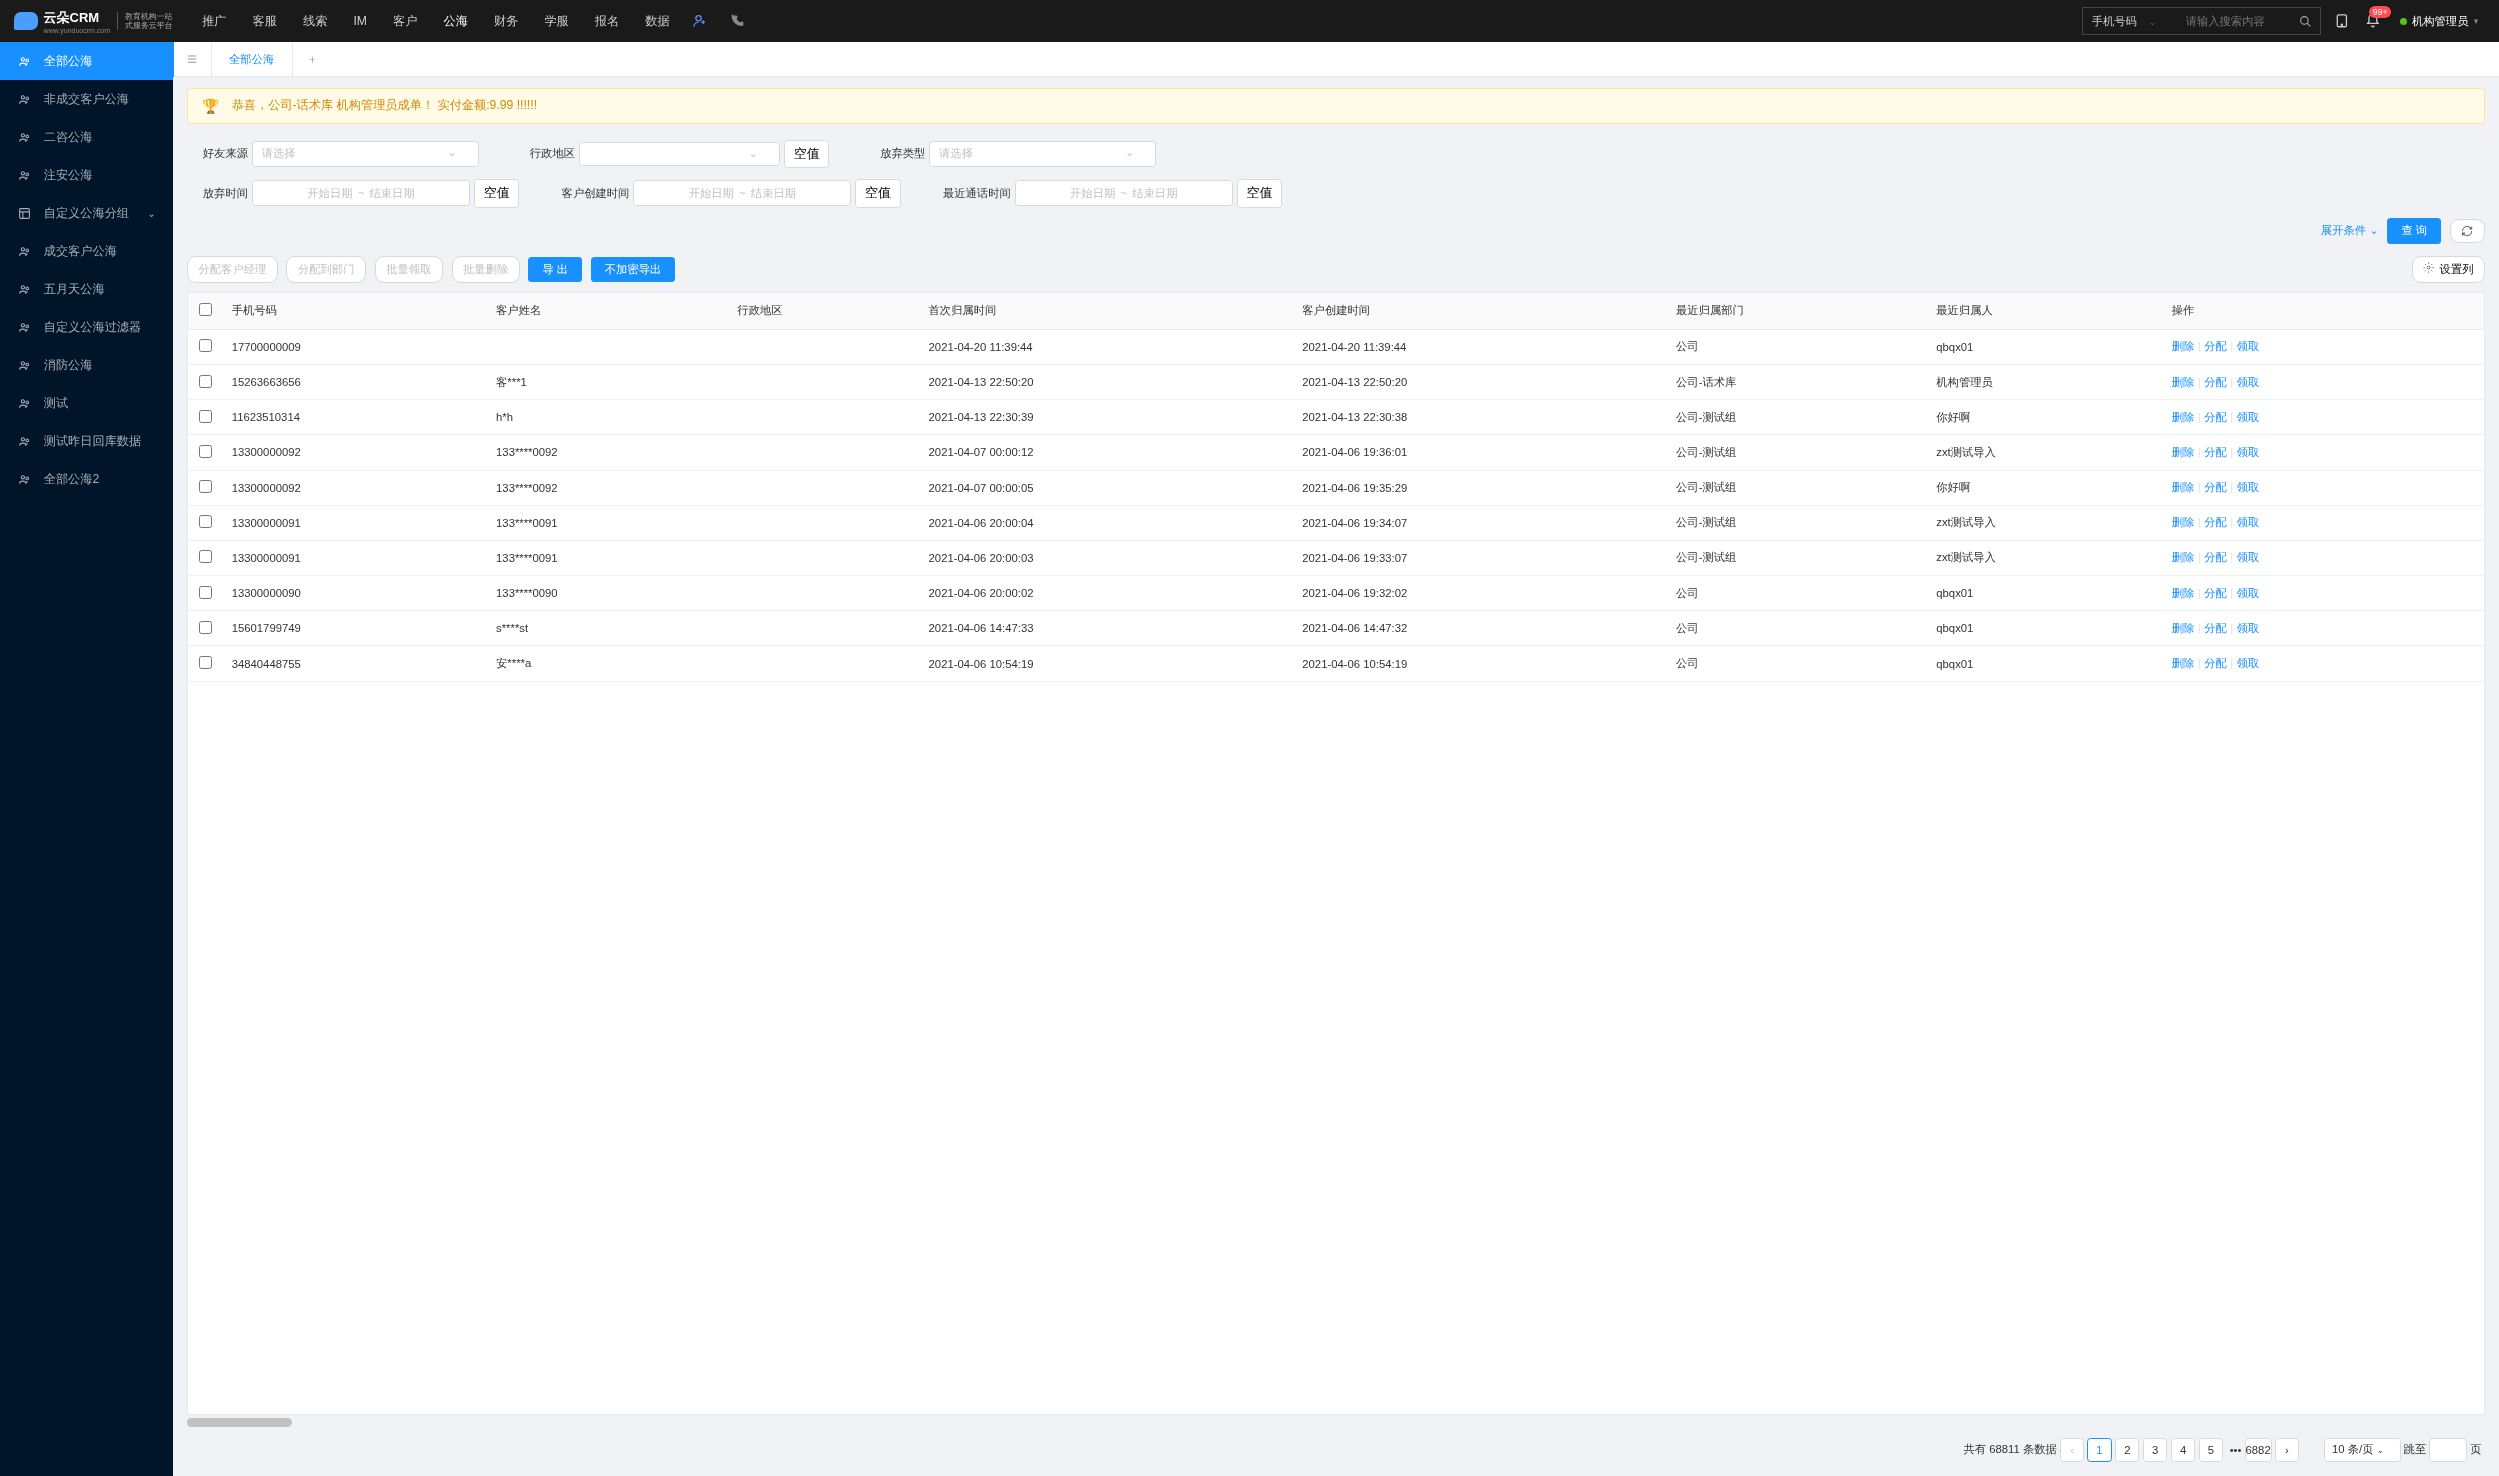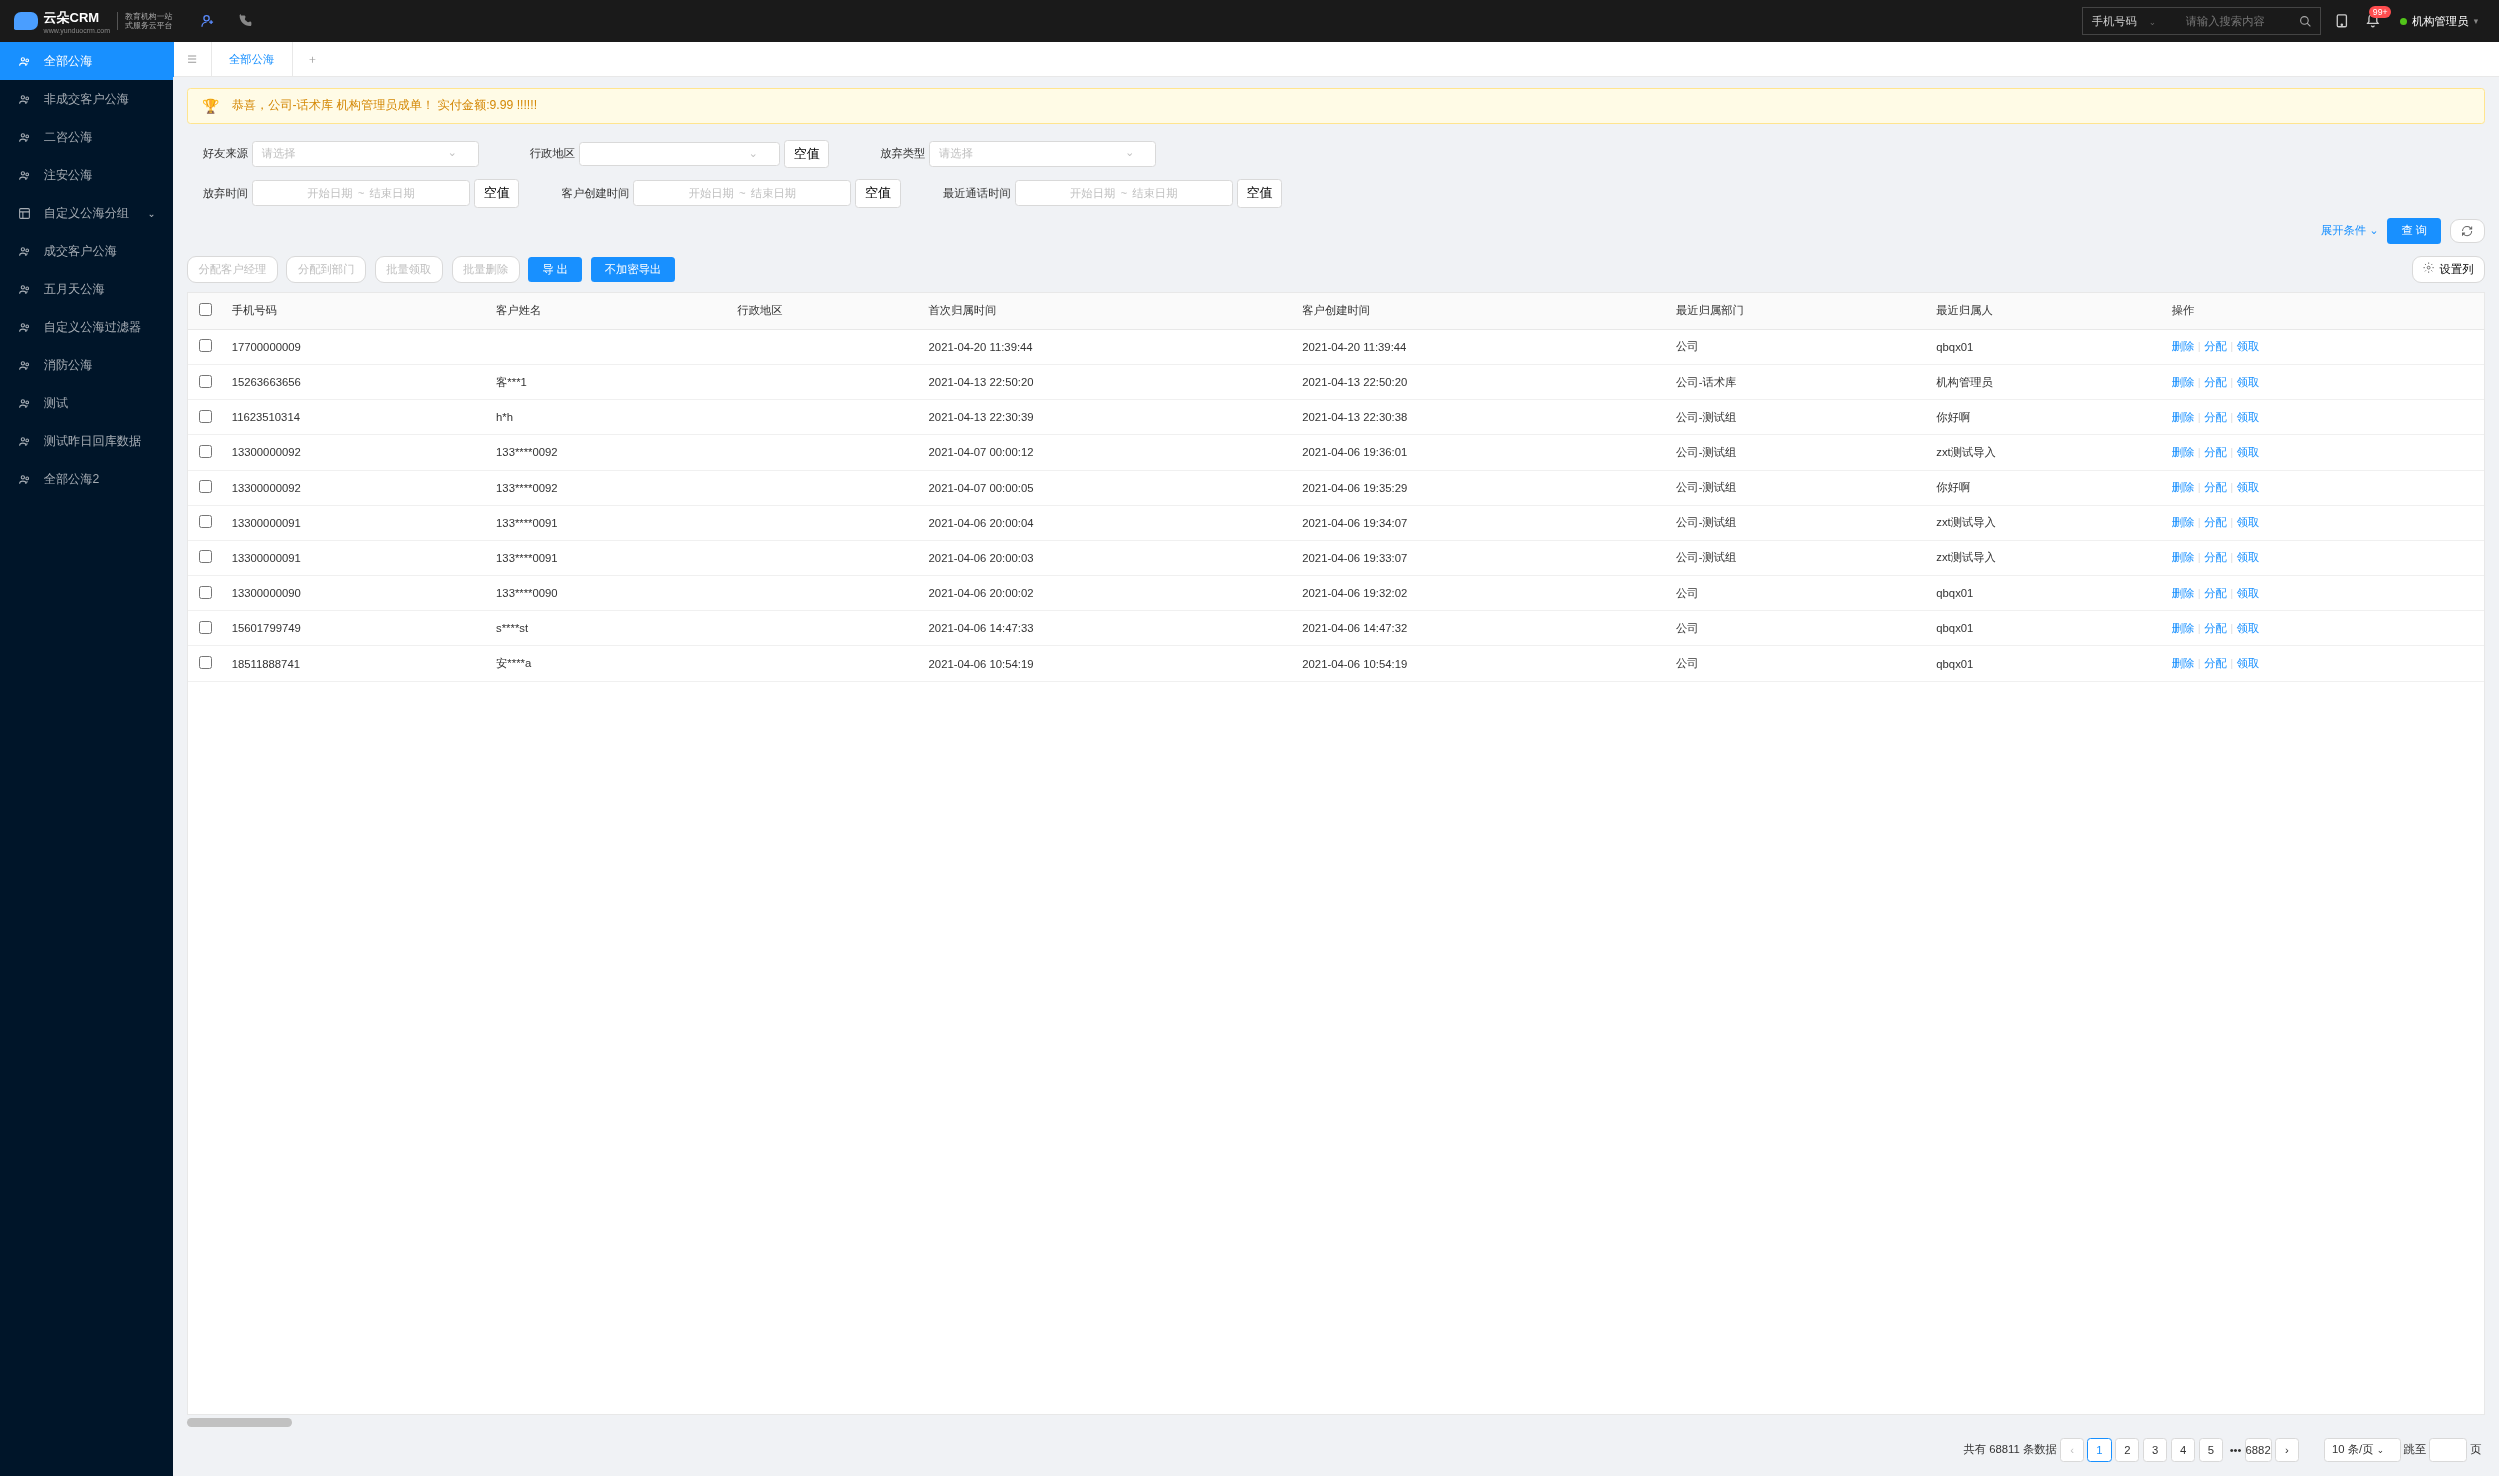--- a/index.html
+++ b/index.html
@@ -96,20 +96,32 @@
       <div class="logo-icon"></div>
       <div>
         <div class="logo-text">云朵CRM</div>
         <div style="font-size:7px;color:#888">www.yunduocrm.com</div>
       </div>
       <div class="logo-sub">
         <div>教育机构一站</div>
         <div>式服务云平台</div>
       </div>
     </div>
+    <div class="nav" id="top-nav">
+        <div class="nav-item">推广</div>
+        <div class="nav-item">客服</div>
+        <div class="nav-item">线索</div>
+        <div class="nav-item">IM</div>
+        <div class="nav-item">客户</div>
+        <div class="nav-item active">公海</div>
+        <div class="nav-item">财务</div>
+        <div class="nav-item">学服</div>
+        <div class="nav-item">报名</div>
+        <div class="nav-item">数据</div>
+      </div>
     <div class="nav-icon">
       <svg width="15.7" height="15.7" viewBox="0 0 24 24" fill="none" stroke="#5b8cff" stroke-width="2">
           <circle cx="10" cy="8" r="4"></circle>
           <path d="M3 21c0-4 3-7 7-7"></path>
           <path d="M17 11v6M14 14h6"></path>
         </svg>
     </div>
     <div class="nav-icon">
       <svg width="15.7" height="15.7" viewBox="0 0 24 24" fill="#888">
           <path d="M6 2c-1 0-2 1-2 2 0 9 7 16 16 16 1 0 2-1 2-2v-3c0-1-1-2-2-2l-3 1c-1 0-2-1-3-2s-2-2-2-3l1-3c0-1-1-2-2-2H6z"></path>
@@ -474,21 +486,21 @@
                   <td>s****st</td>
                   <td></td>
                   <td>2021-04-06 14:47:33</td>
                   <td>2021-04-06 14:47:32</td>
                   <td>公司</td>
                   <td>qbqx01</td>
                   <td class="action-col"><span class="action-link">删除</span><span class="action-sep">|</span><span class="action-link">分配</span><span class="action-sep">|</span><span class="action-link">领取</span></td>
                 </tr>
                 <tr>
                   <td class="checkbox-cell"><input type="checkbox" style=""></td>
-                  <td>18511888741</td>
+                  <td>34840448755</td>
                   <td>安****a</td>
                   <td></td>
                   <td>2021-04-06 10:54:19</td>
                   <td>2021-04-06 10:54:19</td>
                   <td>公司</td>
                   <td>qbqx01</td>
                   <td class="action-col"><span class="action-link">删除</span><span class="action-sep">|</span><span class="action-link">分配</span><span class="action-sep">|</span><span class="action-link">领取</span></td>
                 </tr>
               </tbody>
           </table>

